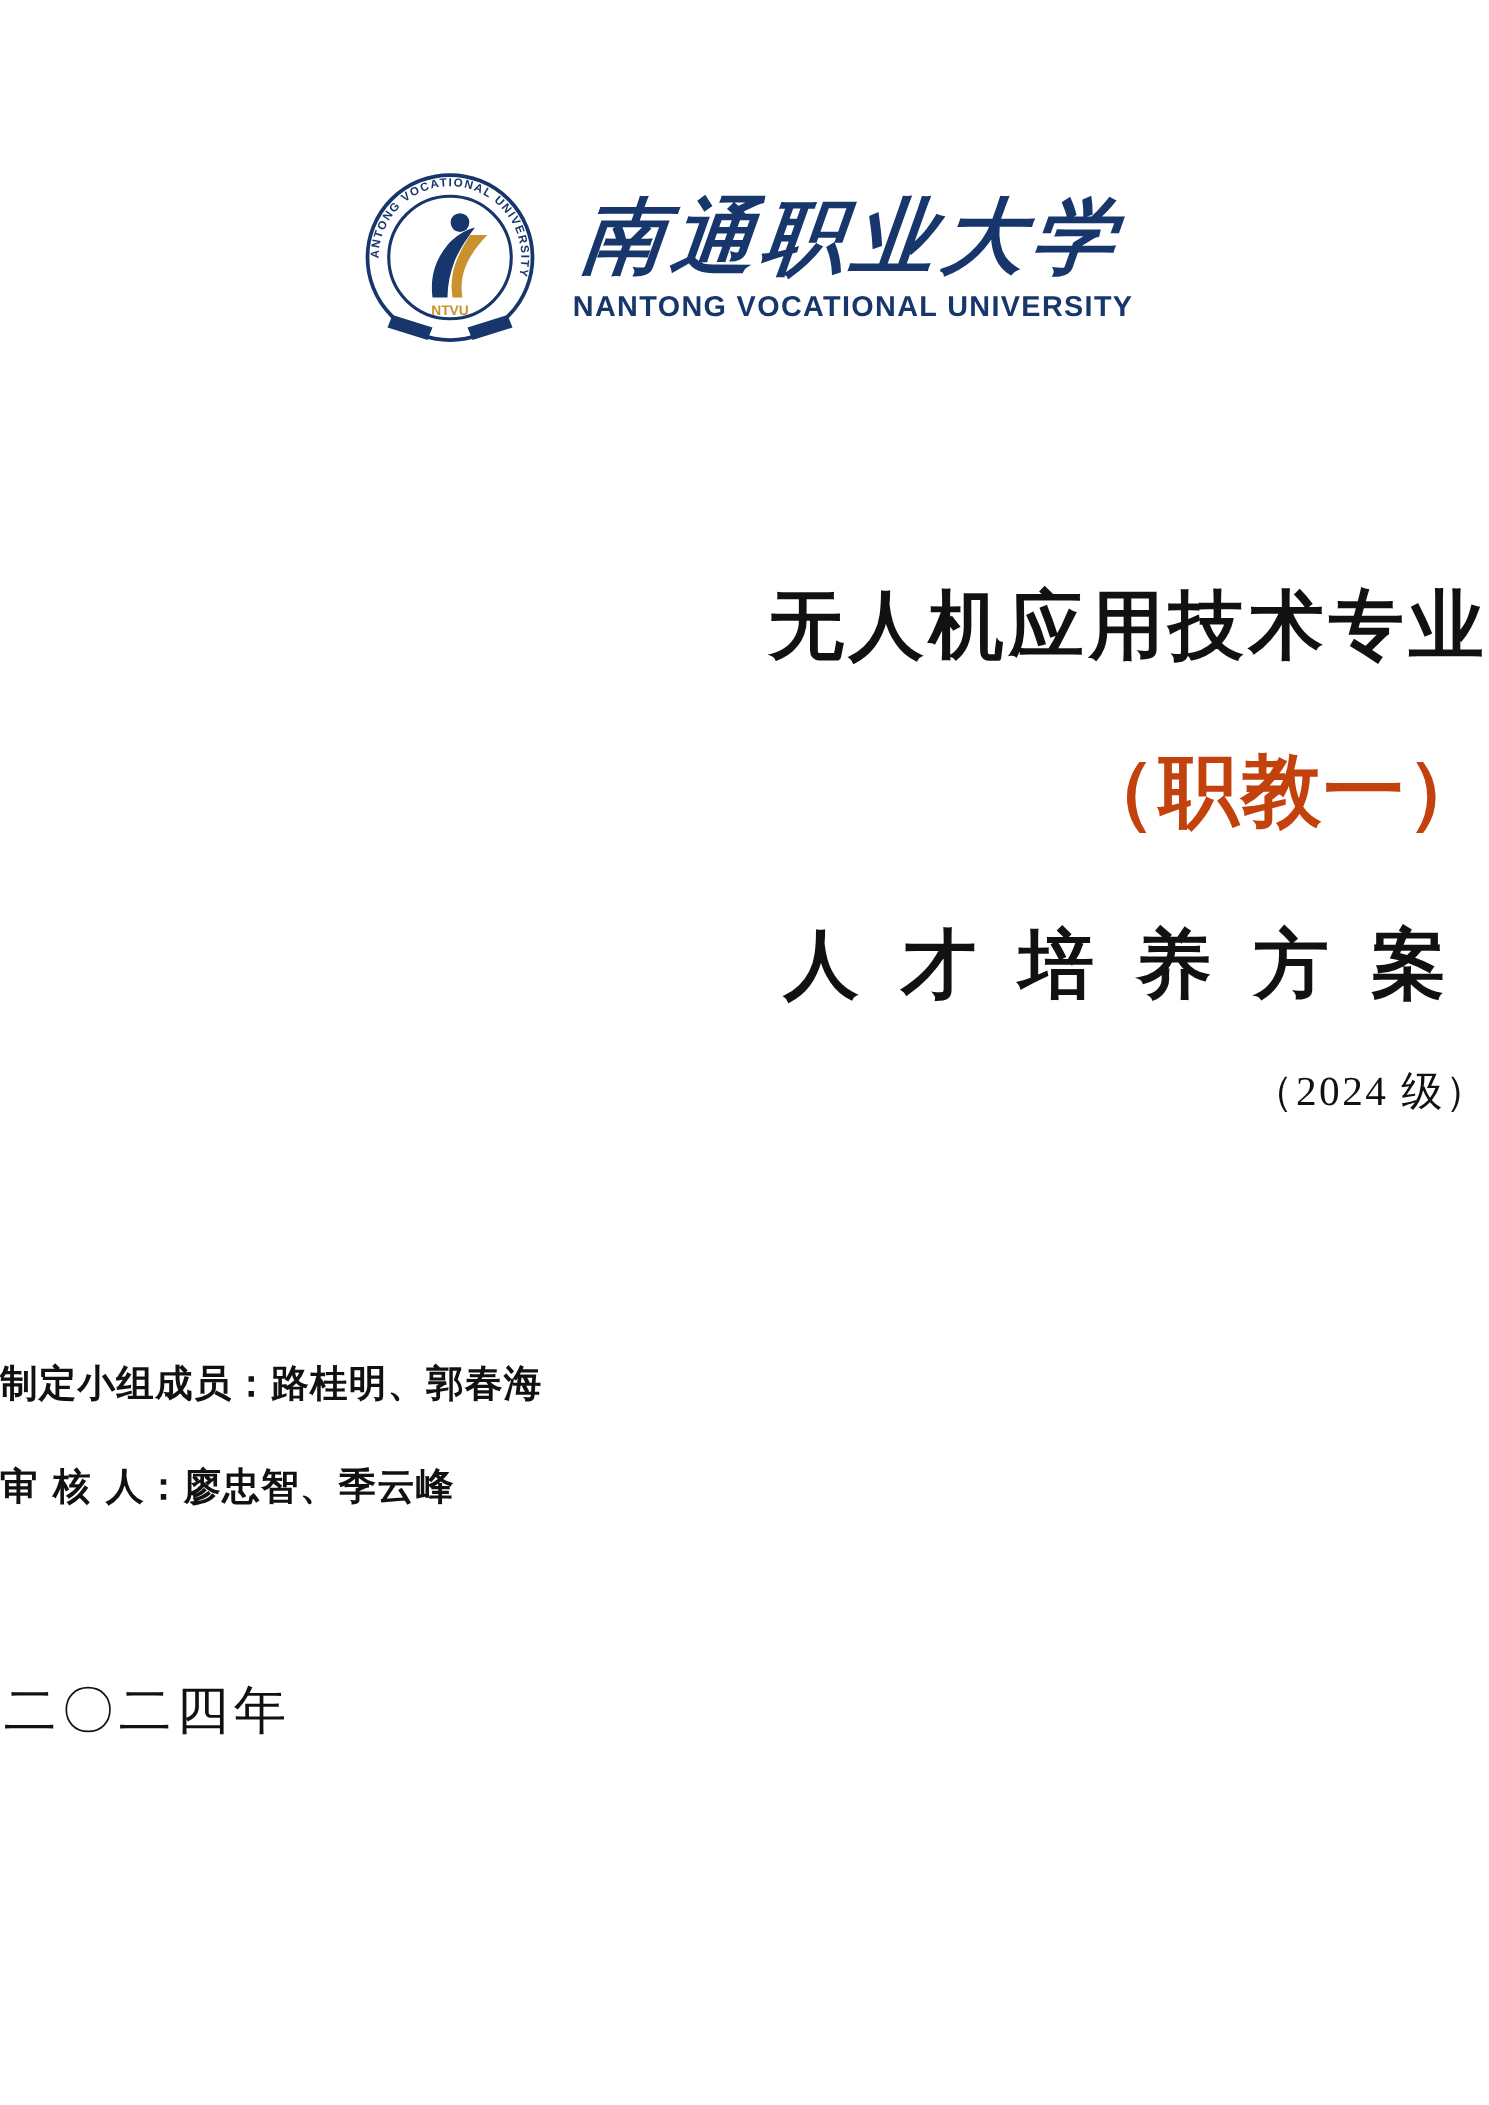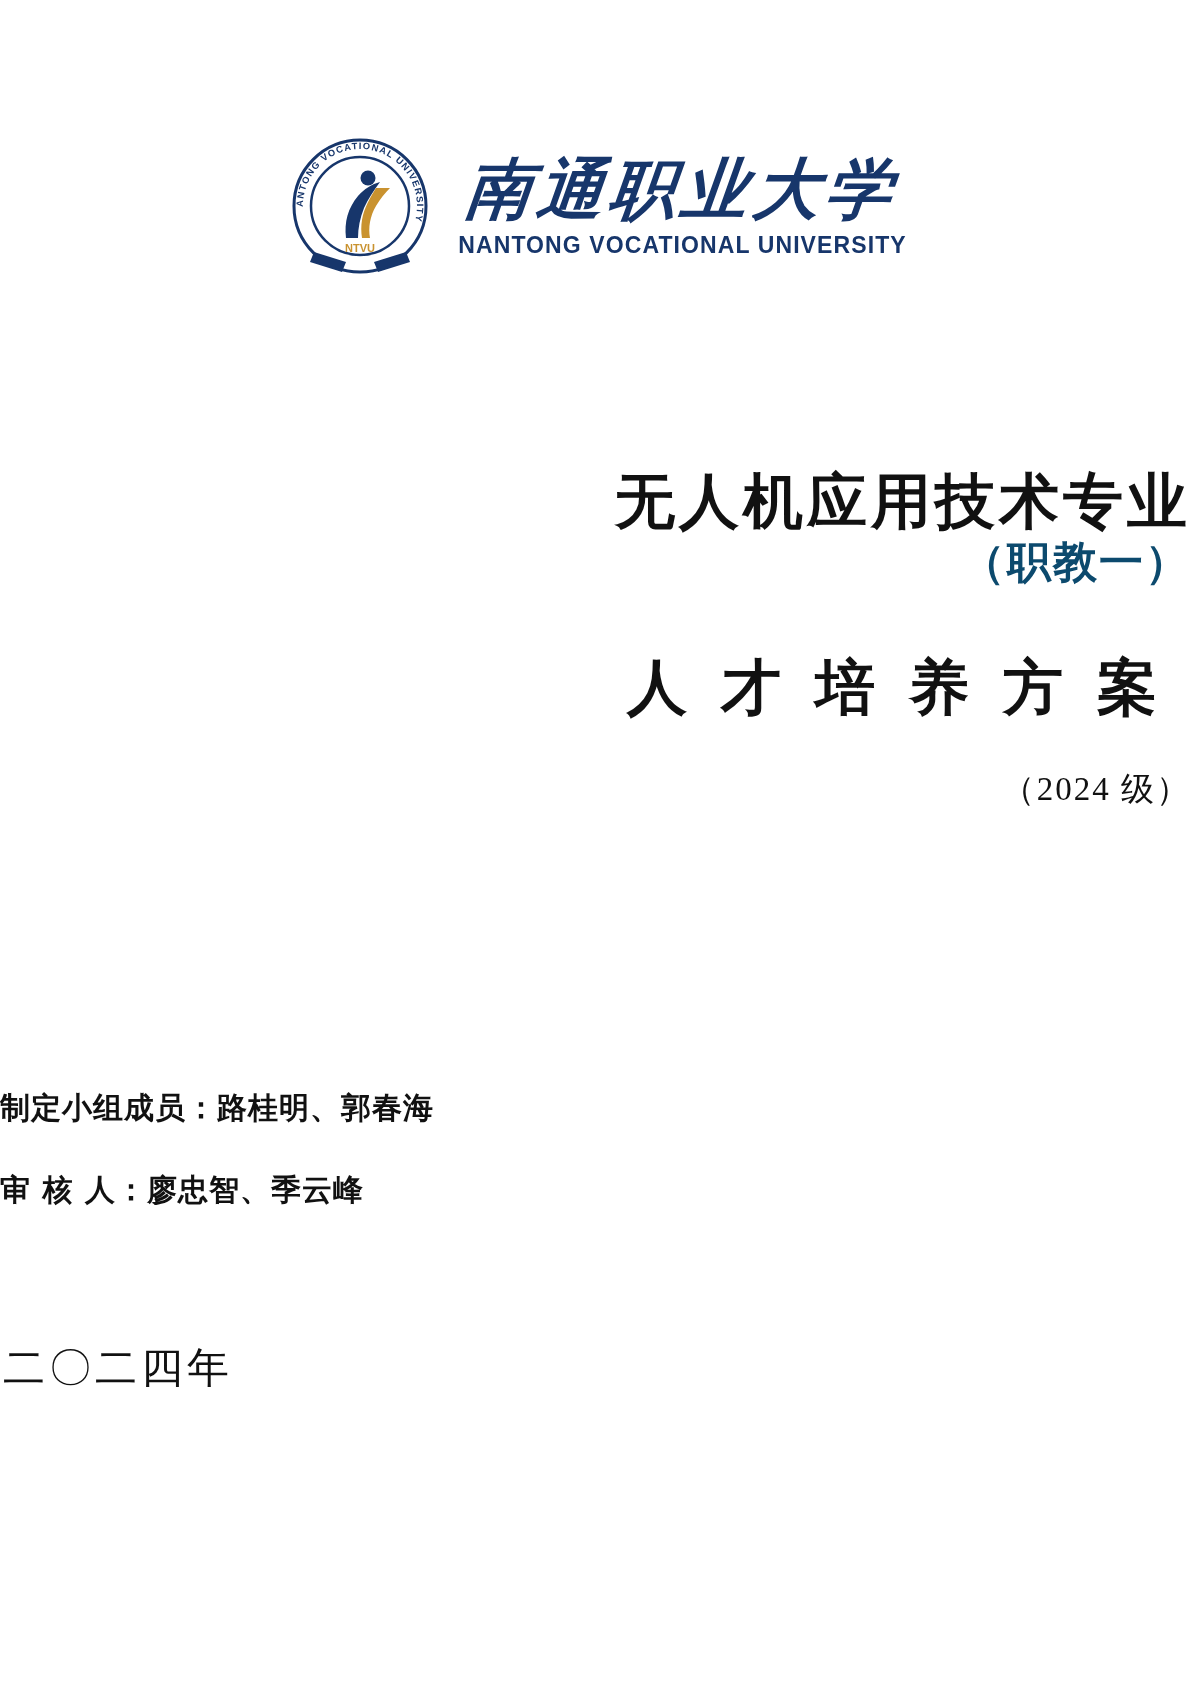--- a/index.html
+++ b/index.html
@@ -79,25 +79,26 @@
   }
   .title-line-1 {
     font-family: "DejaVu Serif", serif;
     font-size: 60px;
     font-weight: 700;
     letter-spacing: 4px;
     color: #111111;
     line-height: 1.05;
   }
   .title-line-2 {
-    font-family: "DejaVu Serif", serif;
-    font-size: 44px;
+    margin-top: 56px;
+    font-family: "DejaVu Serif", serif;
+    font-size: 64px;
     font-weight: 700;
     letter-spacing: 2px;
-    color: #0c4a6e;
+    color: #c2410c;
   }
   .title-line-3 {
     margin-top: 56px;
     font-family: Liberation Sans, sans-serif;
     font-size: 60px;
     font-weight: 700;
     letter-spacing: 34px;
     padding-left: 34px;
     color: #111111;
   }

